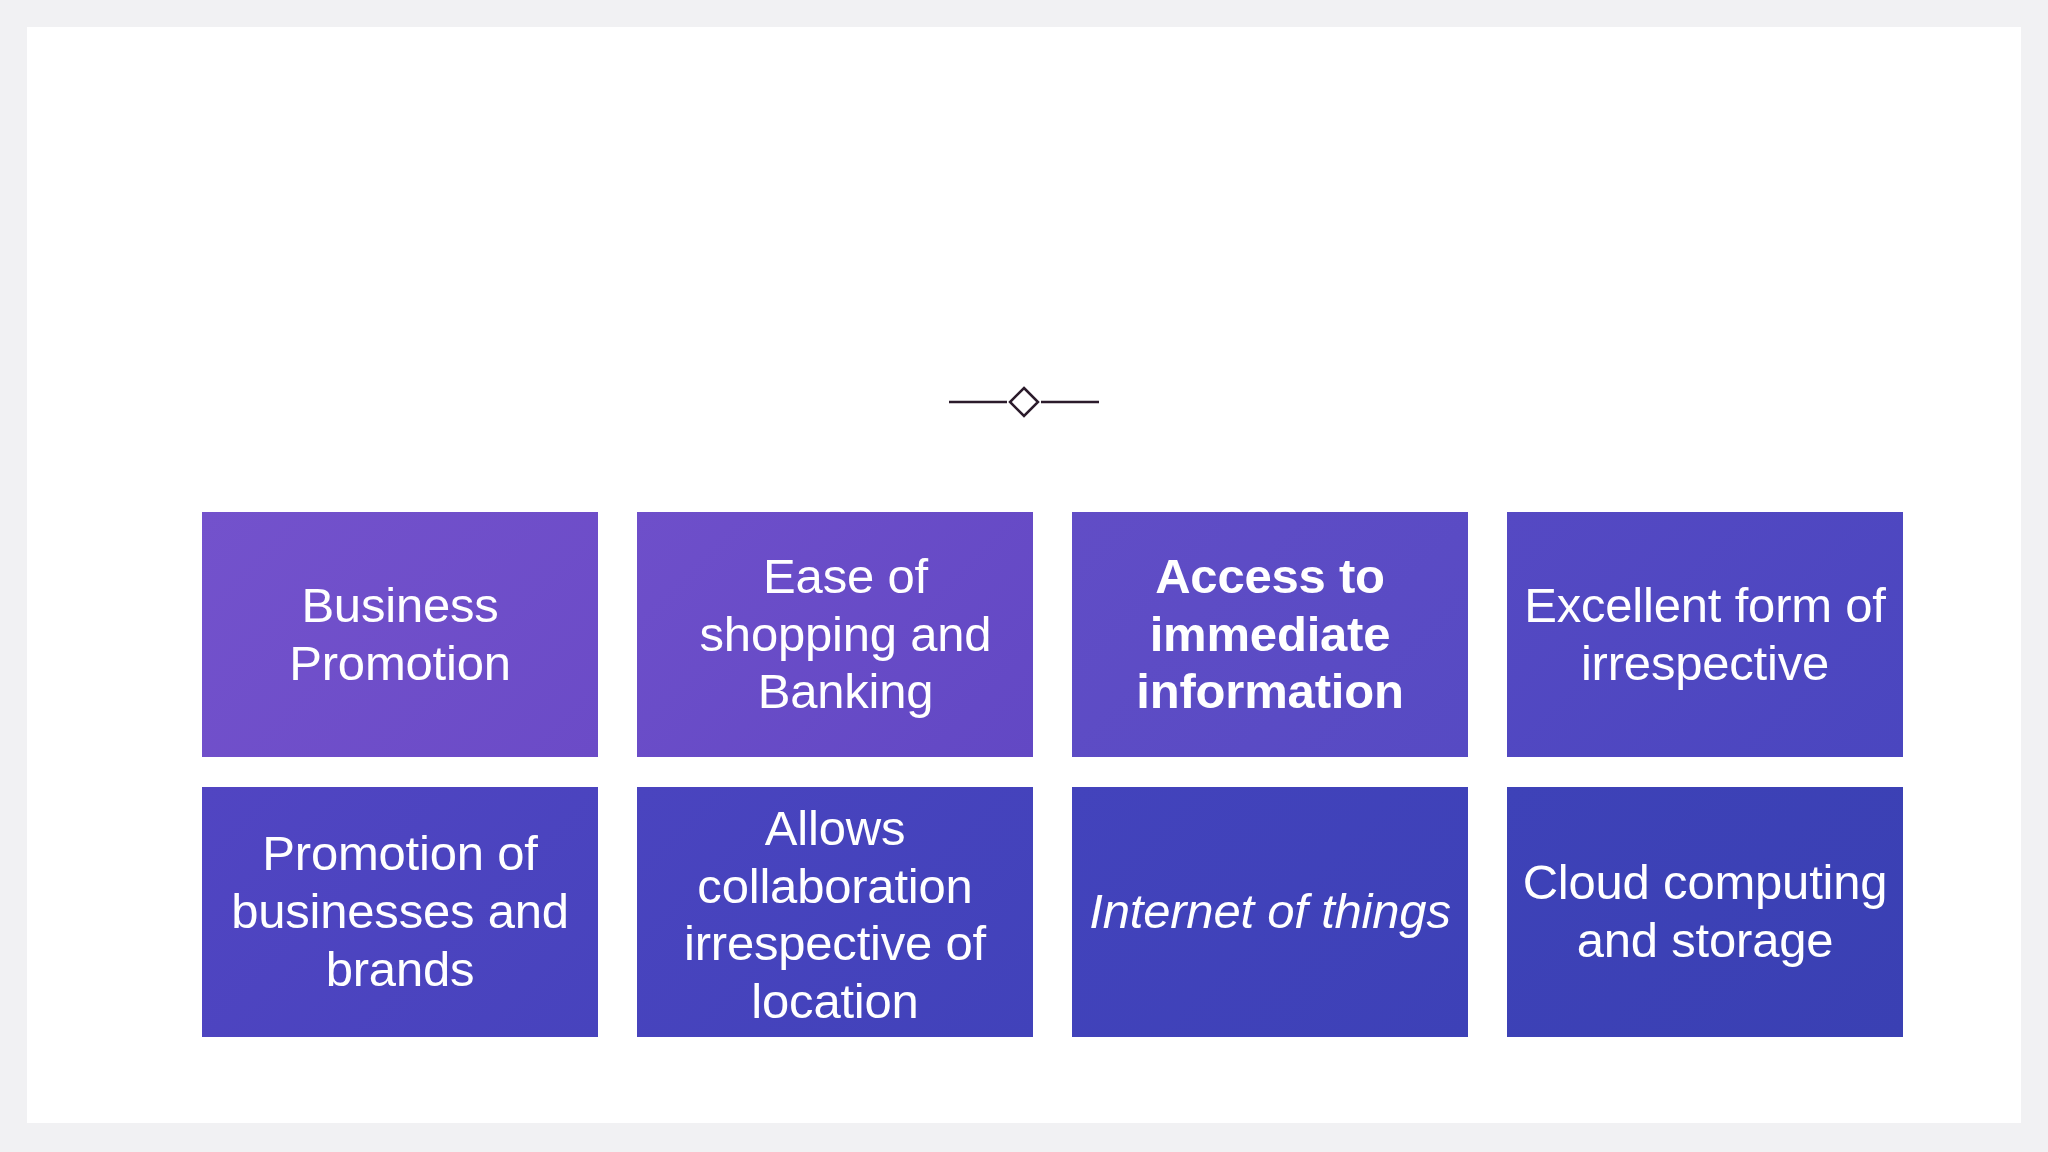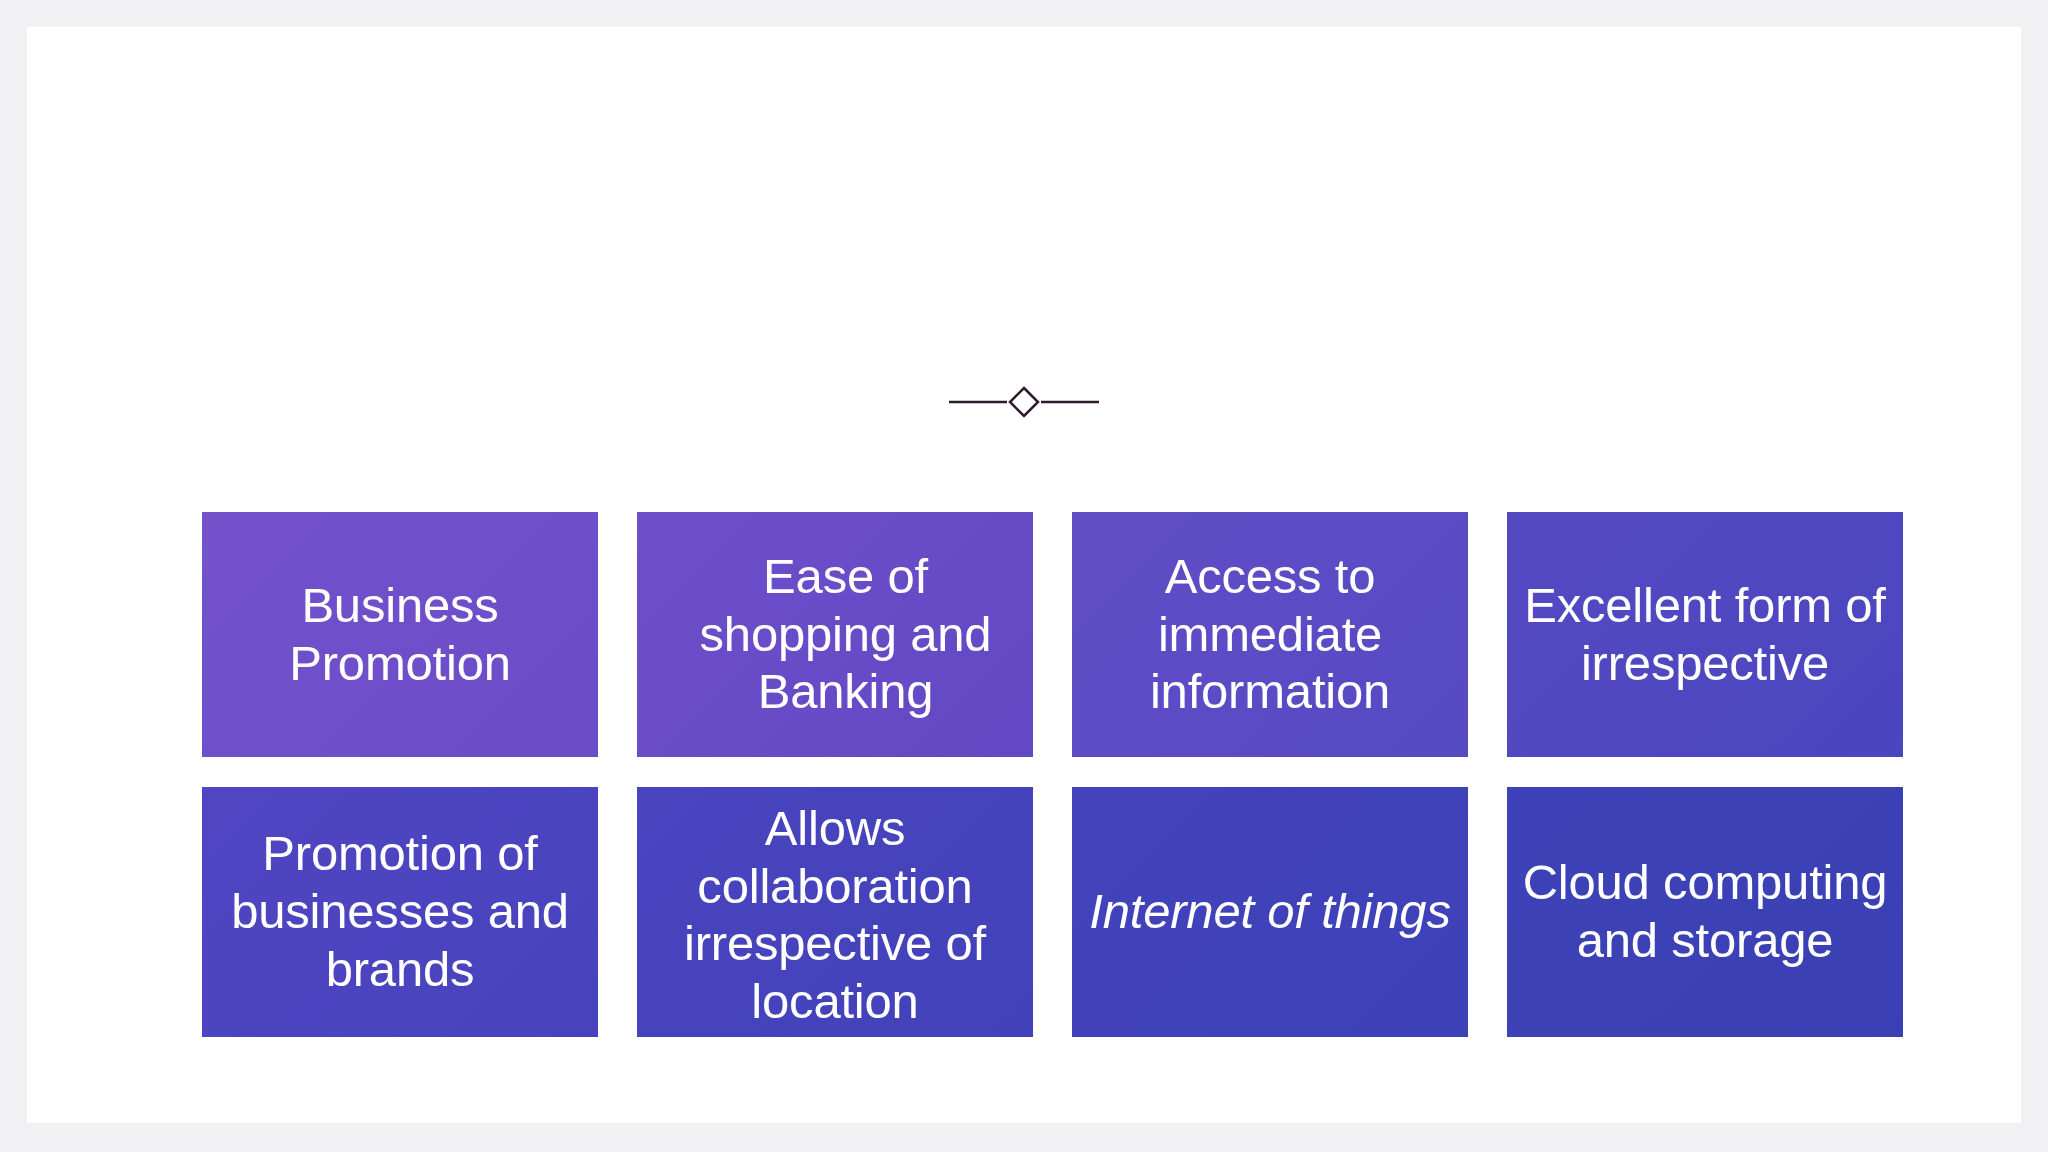--- a/index.html
+++ b/index.html
@@ -63,21 +63,21 @@
     font-size: 49px;
     line-height: 1.18;
     text-align: center;
     letter-spacing: -0.2px;
     word-break: break-word;
   }
 
   
   .box.c1 { background: linear-gradient(135deg, #7352cc 0%, #6b4bc7 100%); }
   .box.c2 { background: linear-gradient(135deg, #6e4fca 0%, #6248c4 100%); padding-left: 35px; }
-  .box.c3 { background: linear-gradient(135deg, #614dc6 0%, #564ac3 100%); }
+  .box.c3 { background: linear-gradient(135deg, #614dc6 0%, #564ac3 100%); font-weight: bold; }
   .box.c4 { background: linear-gradient(135deg, #5549c3 0%, #4a46bf 100%); }
   .box.c5 { background: linear-gradient(135deg, #5145c2 0%, #4743bd 100%); }
   .box.c6 { background: linear-gradient(135deg, #4a44bf 0%, #4142ba 100%); align-items: flex-end; }
   .box.c7 { background: linear-gradient(135deg, #4343bc 0%, #3d41b7 100%); font-style: italic; }
   .box.c8 { background: linear-gradient(135deg, #3e42b8 0%, #3a40b3 100%); }
 
   .box-label { display: block; }
 </style>
 </head>
 <body>

